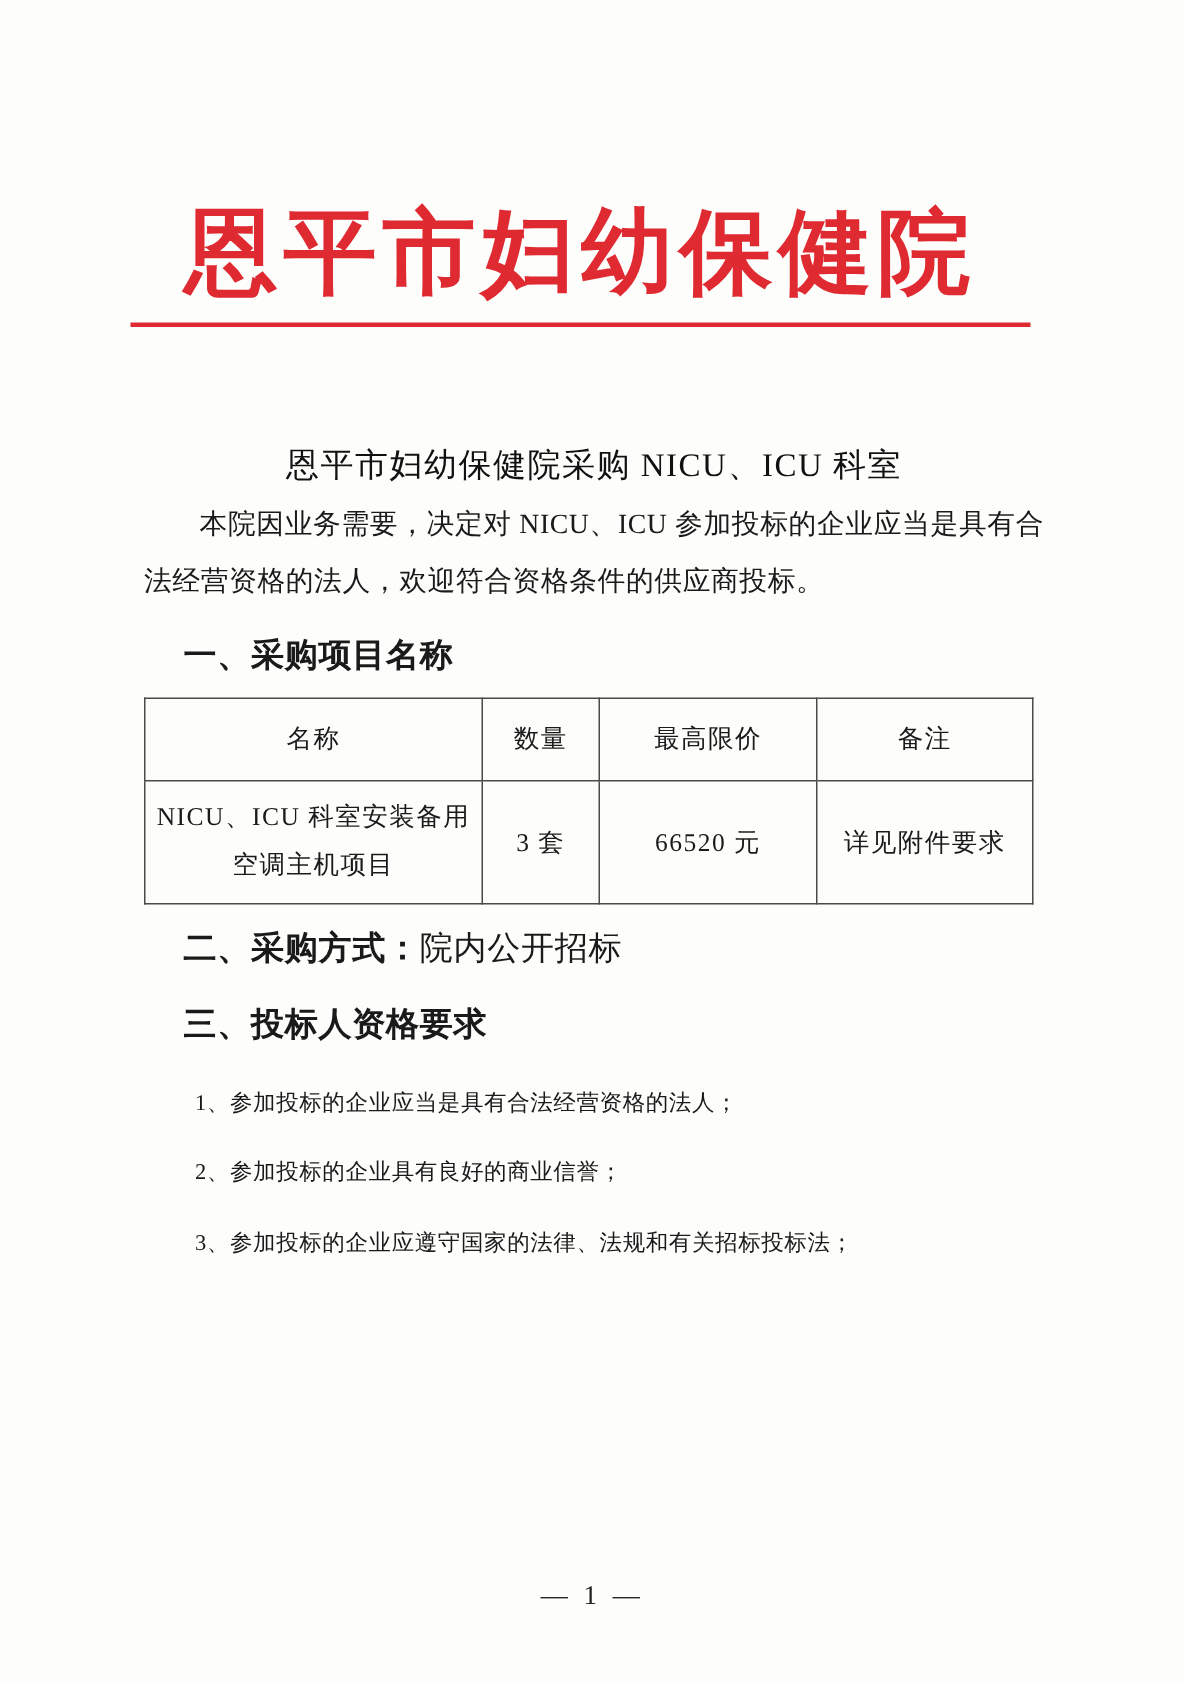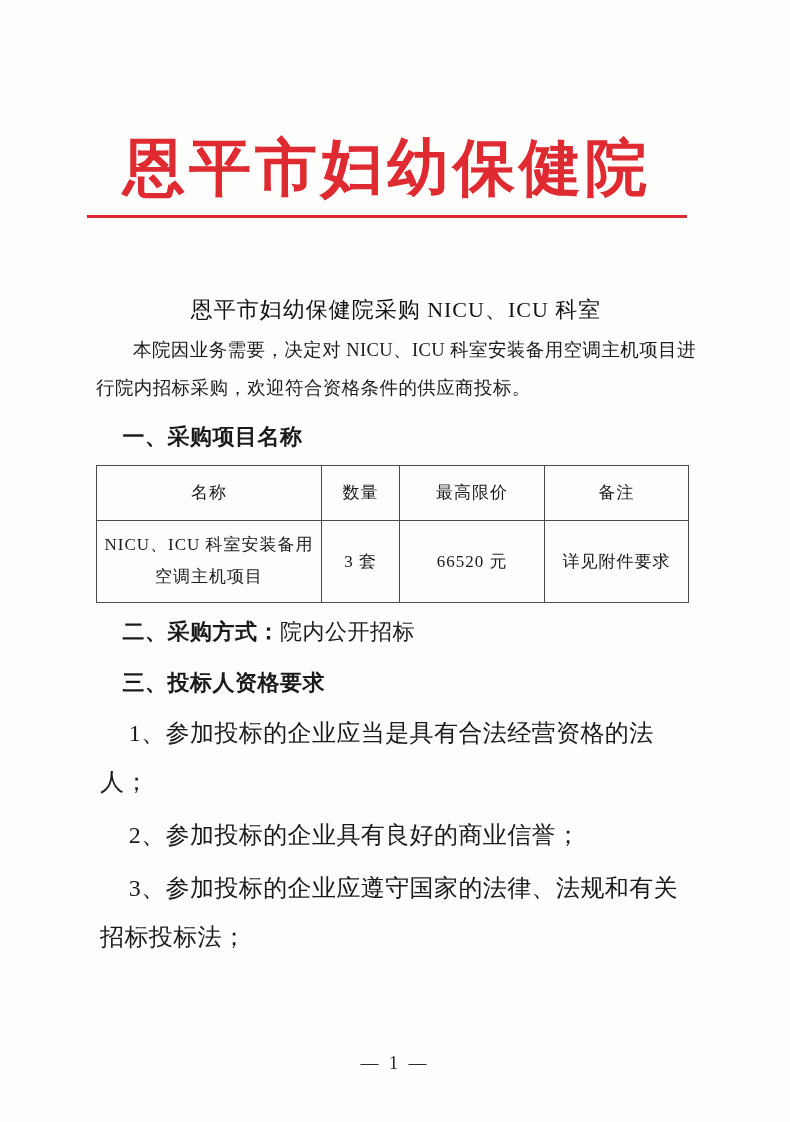--- a/index.html
+++ b/index.html
@@ -107,25 +107,25 @@
     line-height: 1.9;
     letter-spacing: 1px;
     font-size: 16.5px;
   }
   .col-name { width: 225px; }
   .col-qty { width: 78px; }
   .col-price { width: 145px; }
   .col-note { width: 144px; }
   
   .list-item {
-    font-size: 24px;
+    font-size: 15px;
     line-height: 2.05;
     text-indent: 1.2em;
     letter-spacing: 0.4px;
-    margin: 4px;
+    margin: 16px;
   }
   
   .footer {
     position: absolute;
     bottom: 48px;
     left: 0;
     right: 0;
     text-align: center;
     font-size: 18px;
     letter-spacing: 3px;
@@ -141,21 +141,21 @@
     <div class="letterhead-title">恩平市妇幼保健院</div>
     <div class="letterhead-rule"></div>
   </div>
 
   <div class="doc">
 
     <div class="doc-title">
       <span class="line">恩平市妇幼保健院采购 NICU、ICU 科室</span>
     </div>
 
-    <p class="para intro indent2">本院因业务需要，决定对 NICU、ICU 科室安装备用空调主机项目进行院内招标采购，欢迎符合资格条件的供应商投标。</p>
+    <p class="para intro indent2">本院因业务需要，决定对 NICU、ICU 参加投标的企业应当是具有合法经营资格的法人，欢迎符合资格条件的供应商投标。</p>
 
     <div class="heading">一、采购项目名称</div>
 
     <table class="proc-table">
       <colgroup>
         <col class="col-name">
         <col class="col-qty">
         <col class="col-price">
         <col class="col-note">
       </colgroup>

